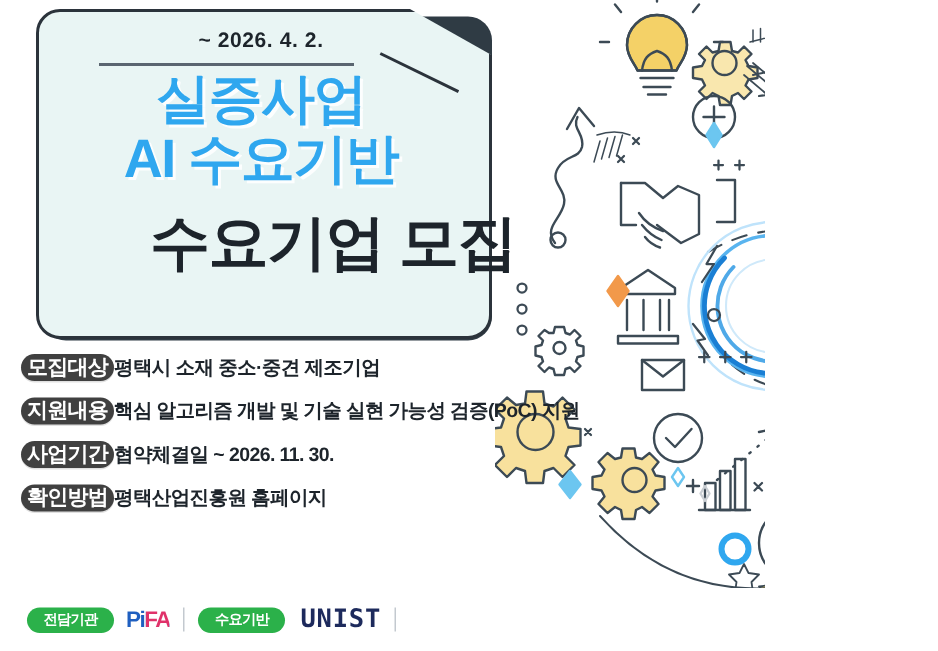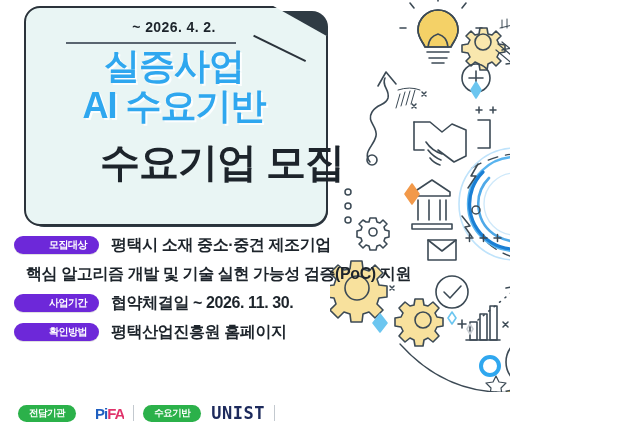--- a/index.html
+++ b/index.html
@@ -53,37 +53,37 @@
     color:#1d242b;font-size:40px;font-weight:bold;line-height:44px;
     letter-spacing:-1px;
     padding-left:48px;
   }
 
   
   .info{position:absolute;left:14px;top:232px;width:340px;}
   .info-row{display:flex;align-items:center;height:26px;margin-bottom:3px;}
   .badge{
     flex:0 0 auto;width:62px;height:18px;border-radius:9px;
-    background:#6d28d9;color:#fff;font-size:10px;font-weight:bold;
+    background:#404040;color:#fff;font-size:14px;font-weight:bold;
     display:flex;align-items:center;justify-content:center;
-    letter-spacing:-.5px;box-shadow:0 1px 0 rgba(0,0,0,.12);padding-left:23px;
+    letter-spacing:-.5px;box-shadow:0 1px 0 rgba(0,0,0,.12);
   }
   .info-text{
-    margin-left:12px;font-size:16px;color:#1d242b;font-weight:bold;
+    font-size:13px;color:#1d242b;font-weight:bold;
     letter-spacing:-.4px;white-space:nowrap;
   }
 
   
   .footer{position:absolute;left:18px;top:403px;display:flex;align-items:center;}
   .role-pill{
     width:58px;height:17px;border-radius:9px;background:#2bb14a;
     color:#fff;font-size:9.5px;font-weight:bold;
     display:flex;align-items:center;justify-content:center;letter-spacing:-.5px;
   }
-  .pifa{display:flex;align-items:center;margin-left:19px;}
+  .pifa{display:flex;align-items:center;margin-left:8px;}
   .pifa-mark{
     font-size:15px;font-weight:bold;letter-spacing:-1px;
     background:linear-gradient(90deg,#1f5fc0 0%,#1f5fc0 45%,#e0326a 46%,#e0326a 100%);
     -webkit-background-clip:text;background-clip:text;color:transparent;
   }
   .pifa-names{margin-left:6px;line-height:1;}
   .pifa-ko{font-size:10px;font-weight:bold;color:#20272e;letter-spacing:-.6px;}
   .pifa-en{font-size:3.2px;color:#9aa3ab;letter-spacing:.1px;margin-top:2px;}
   .sep{width:1px;height:16px;background:#c3c9cf;margin:0 9px;}
   .unist{
@@ -318,20 +318,21 @@
 
   <div class="info">
 
     <div class="info-row">
       <span class="badge">모집대상</span>
       <span class="info-text">평택시 소재 중소·중견 제조기업</span>
     </div>
 
 
     <div class="info-row">
+      <span class="badge">지원내용</span>
       <span class="info-text">핵심 알고리즘 개발 및 기술 실현 가능성 검증(PoC) 지원</span>
     </div>
 
     <div class="info-row">
       <span class="badge">사업기간</span>
       <span class="info-text">협약체결일 ~ 2026. 11. 30.</span>
     </div>
 
     <div class="info-row">
       <span class="badge">확인방법</span>

